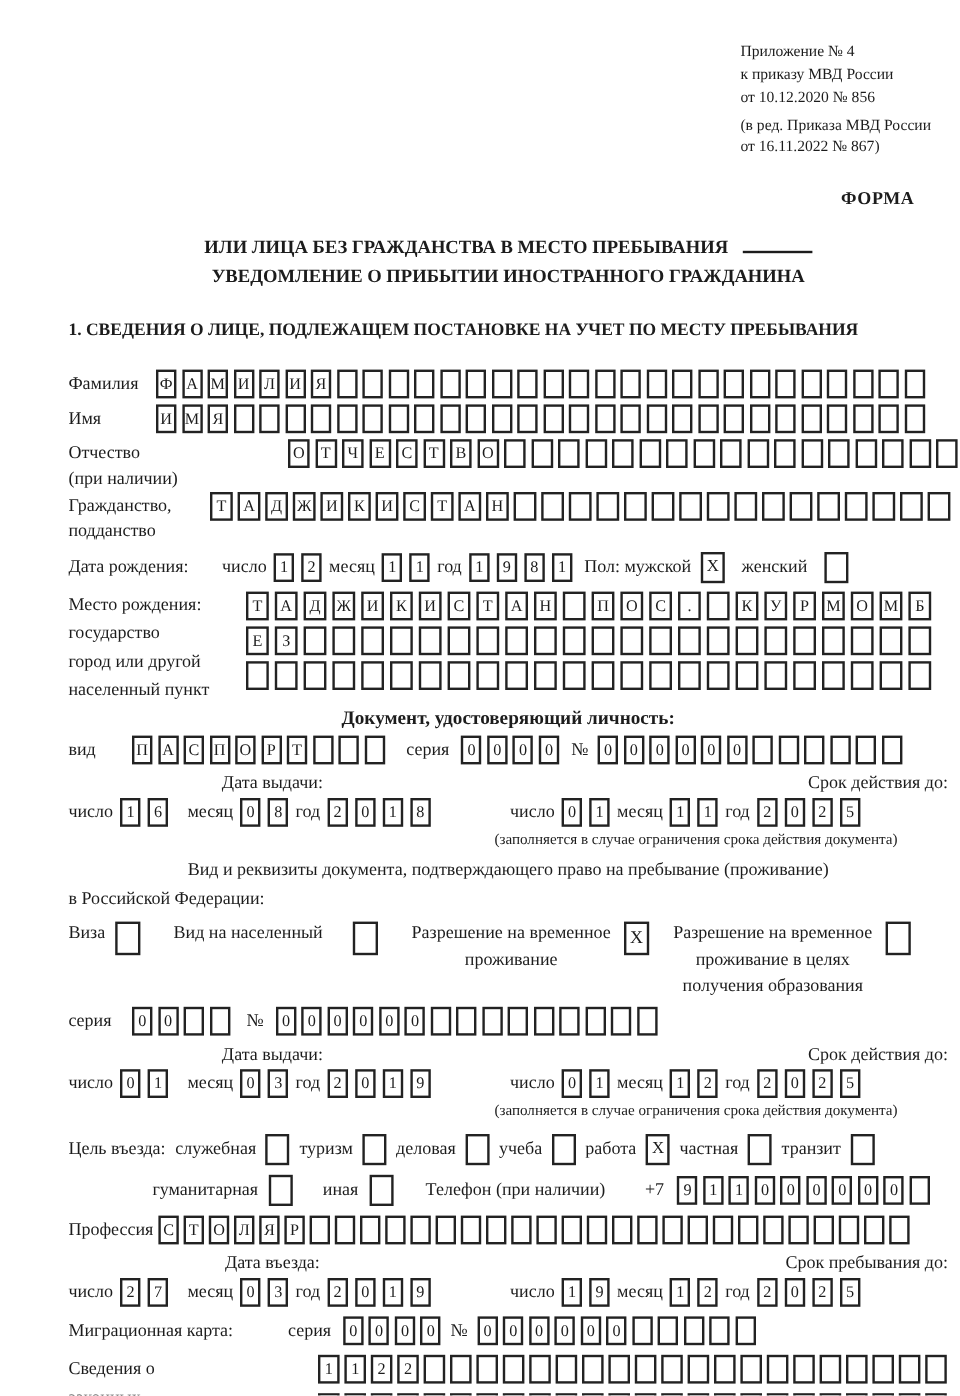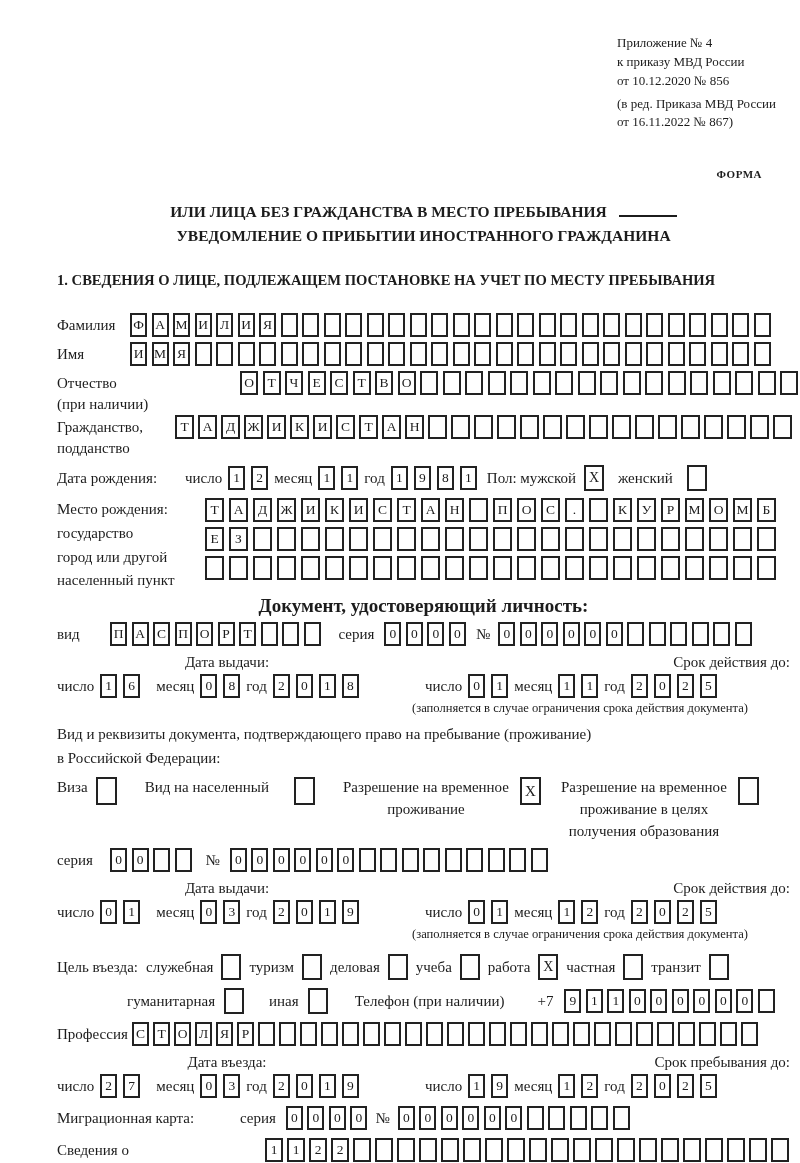--- a/index.html
+++ b/index.html
@@ -8,21 +8,21 @@
     width: 800px; height: 1163px;
     color: #1c1c1c;
     font-family: "Liberation Serif", "DejaVu Serif", serif;
     font-size: 15px;
   }
   .page { width:800px; height:1163px; padding:34px 10px 0 57px; overflow:hidden; position:relative; }
 
   
   .hdr { margin-left:560px; font-size:13px; line-height:1.45; }
   .hdr .amend { margin-top:4px; }
-  .forma { text-align:right; padding-right:28px; font-weight:bold; margin-top:36px; font-size:11px; letter-spacing:.5px; }
+  .forma { text-align:right; padding-right:28px; font-weight:bold; margin-top:26px; font-size:15px; letter-spacing:.5px; }
 
   
   .title { margin-top:20px; text-align:center; font-weight:bold; font-size:15.5px; line-height:1.55; }
   .title .uline { display:inline-block; width:58px; border-bottom:2px solid #1c1c1c; margin-left:12px; vertical-align:baseline; }
   .sect { margin-top:24px; font-weight:bold; font-size:14.6px; }
 
   
   .frow { display:flex; align-items:center; margin-top:5px; }
   .flabel { flex:none; }
   .cells { display:flex; flex-wrap:nowrap; gap:var(--gap,4.5px); }
@@ -44,25 +44,25 @@
   
   .dateheads { display:flex; margin-top:8px; }
   .dateheads .dh-left { width:340px; text-align:center; }
   .dateheads .dh-right { flex:1; text-align:right; }
   .daterow { display:flex; align-items:center; margin-top:3px; }
   .dategroup { display:flex; align-items:center; gap:6px; }
   .dategroup .cells { --gap:6px; }
   .dg-left { width:340px; }
   .note { text-align:right; padding-right:42px; font-size:12.6px; margin-top:3px; }
 
-  .docline { margin-top:10px; }
+  .docline { margin-top:10px;text-align:center; }
   .docline2 { margin-top:7px; }
 
   
-  .center-bold { text-align:center; font-weight:bold; font-size:19px; margin-top:7px; }
+  .center-bold { text-align:center; font-weight:bold; font-size:16px; margin-top:7px; }
 
   
   .place { display:flex; margin-top:7px; align-items:flex-start; }
   .place-labels { width:148px; line-height:1.58; font-size:15px; }
   .place-rows .cells { margin-bottom:5px; --cw:19px; --gap:5px; }
 
   
   .rvp-row { display:flex; align-items:flex-start; margin-top:10px; }
   .rvp-item { display:flex; align-items:flex-start; gap:11px; }
   .rvp-item .txt { text-align:center; line-height:1.45; }

